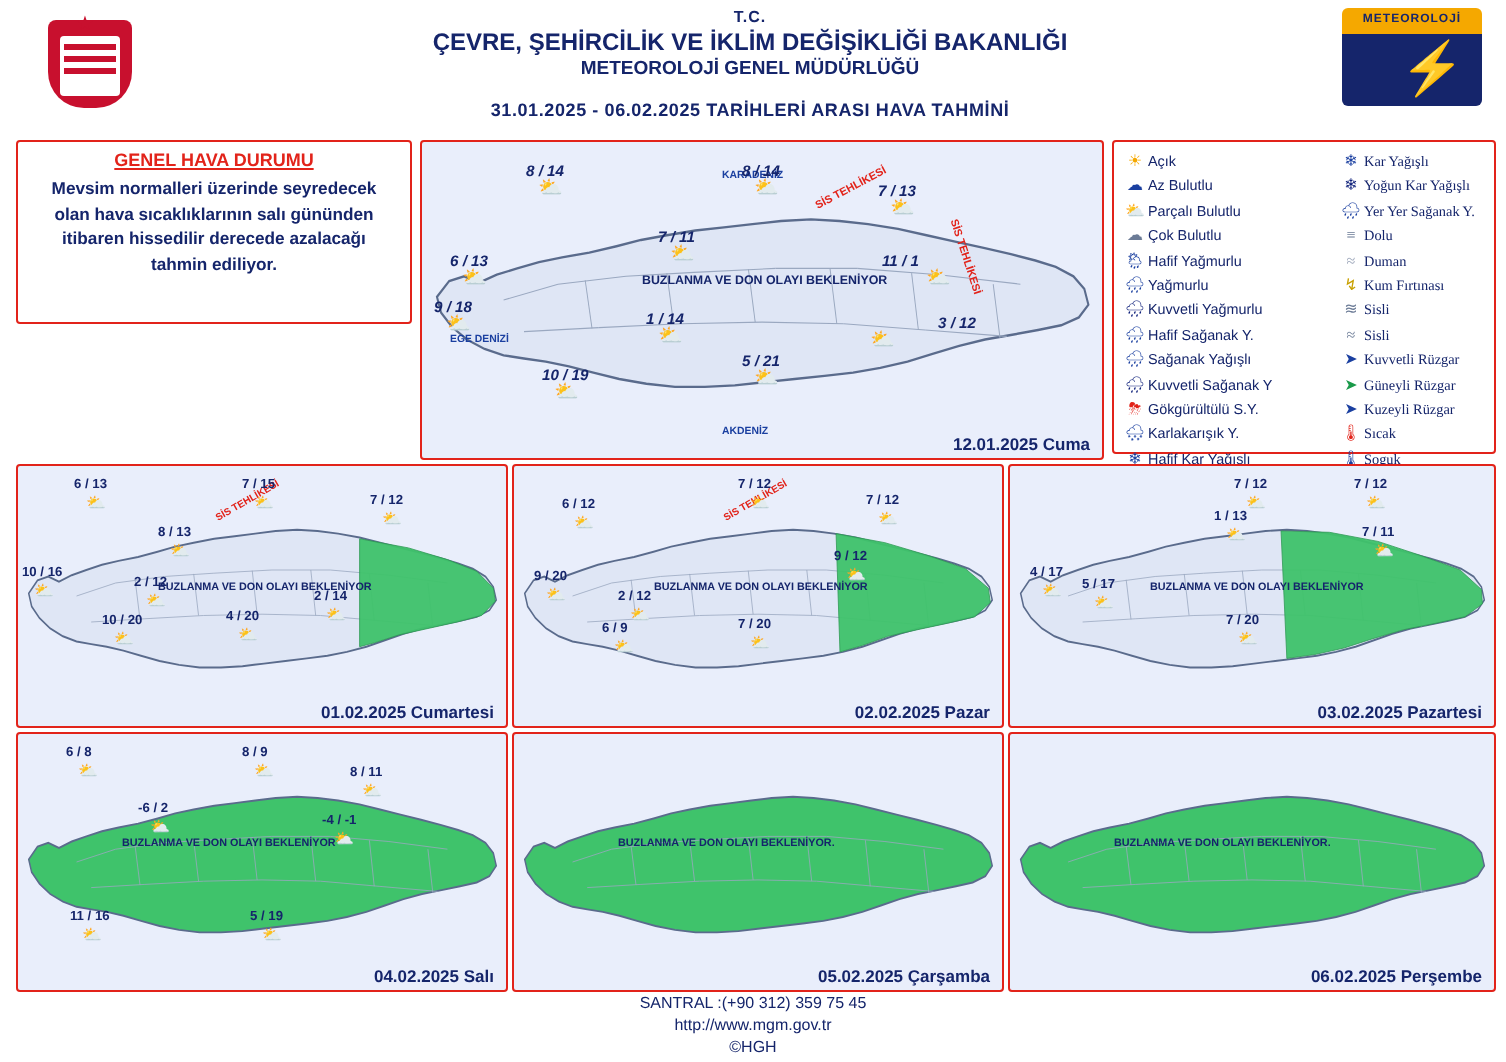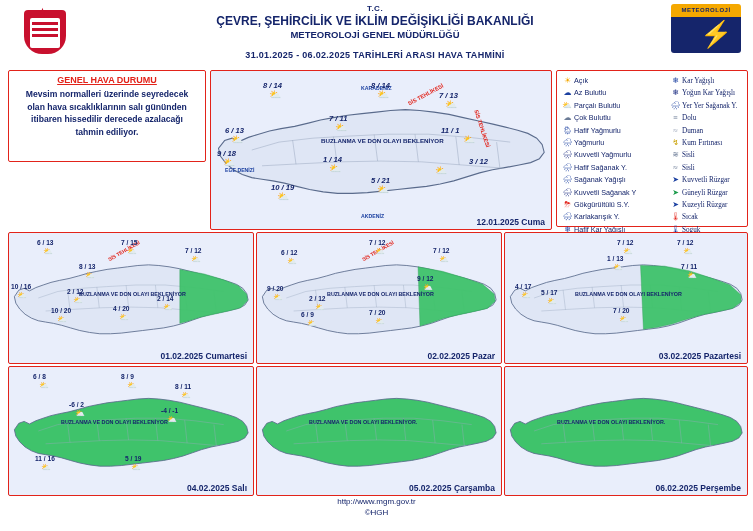--- a/index.html
+++ b/index.html
@@ -441,17 +441,18 @@
           <line x1="600" y1="160" x2="610" y2="230" stroke="#9aa8c0" stroke-width="1.4"></line>
           <line x1="720" y1="166" x2="730" y2="238" stroke="#9aa8c0" stroke-width="1.4"></line>
           <line x1="840" y1="180" x2="850" y2="248" stroke="#9aa8c0" stroke-width="1.4"></line>
         </svg>
       </div>
     <div class="daylabel">06.02.2025 Perşembe</div>
   <div class="bandtext" style="left: 52px; top: 52px;">BUZLANMA VE DON OLAYI BEKLENİYOR.</div>
     </div>
 
   <div class="footer">
+    <div>SANTRAL :(+90 312) 359 75 45</div>
     <div>http://www.mgm.gov.tr</div>
     <div>©HGH</div>
   </div>
 
 </div>
 
 </body></html>

